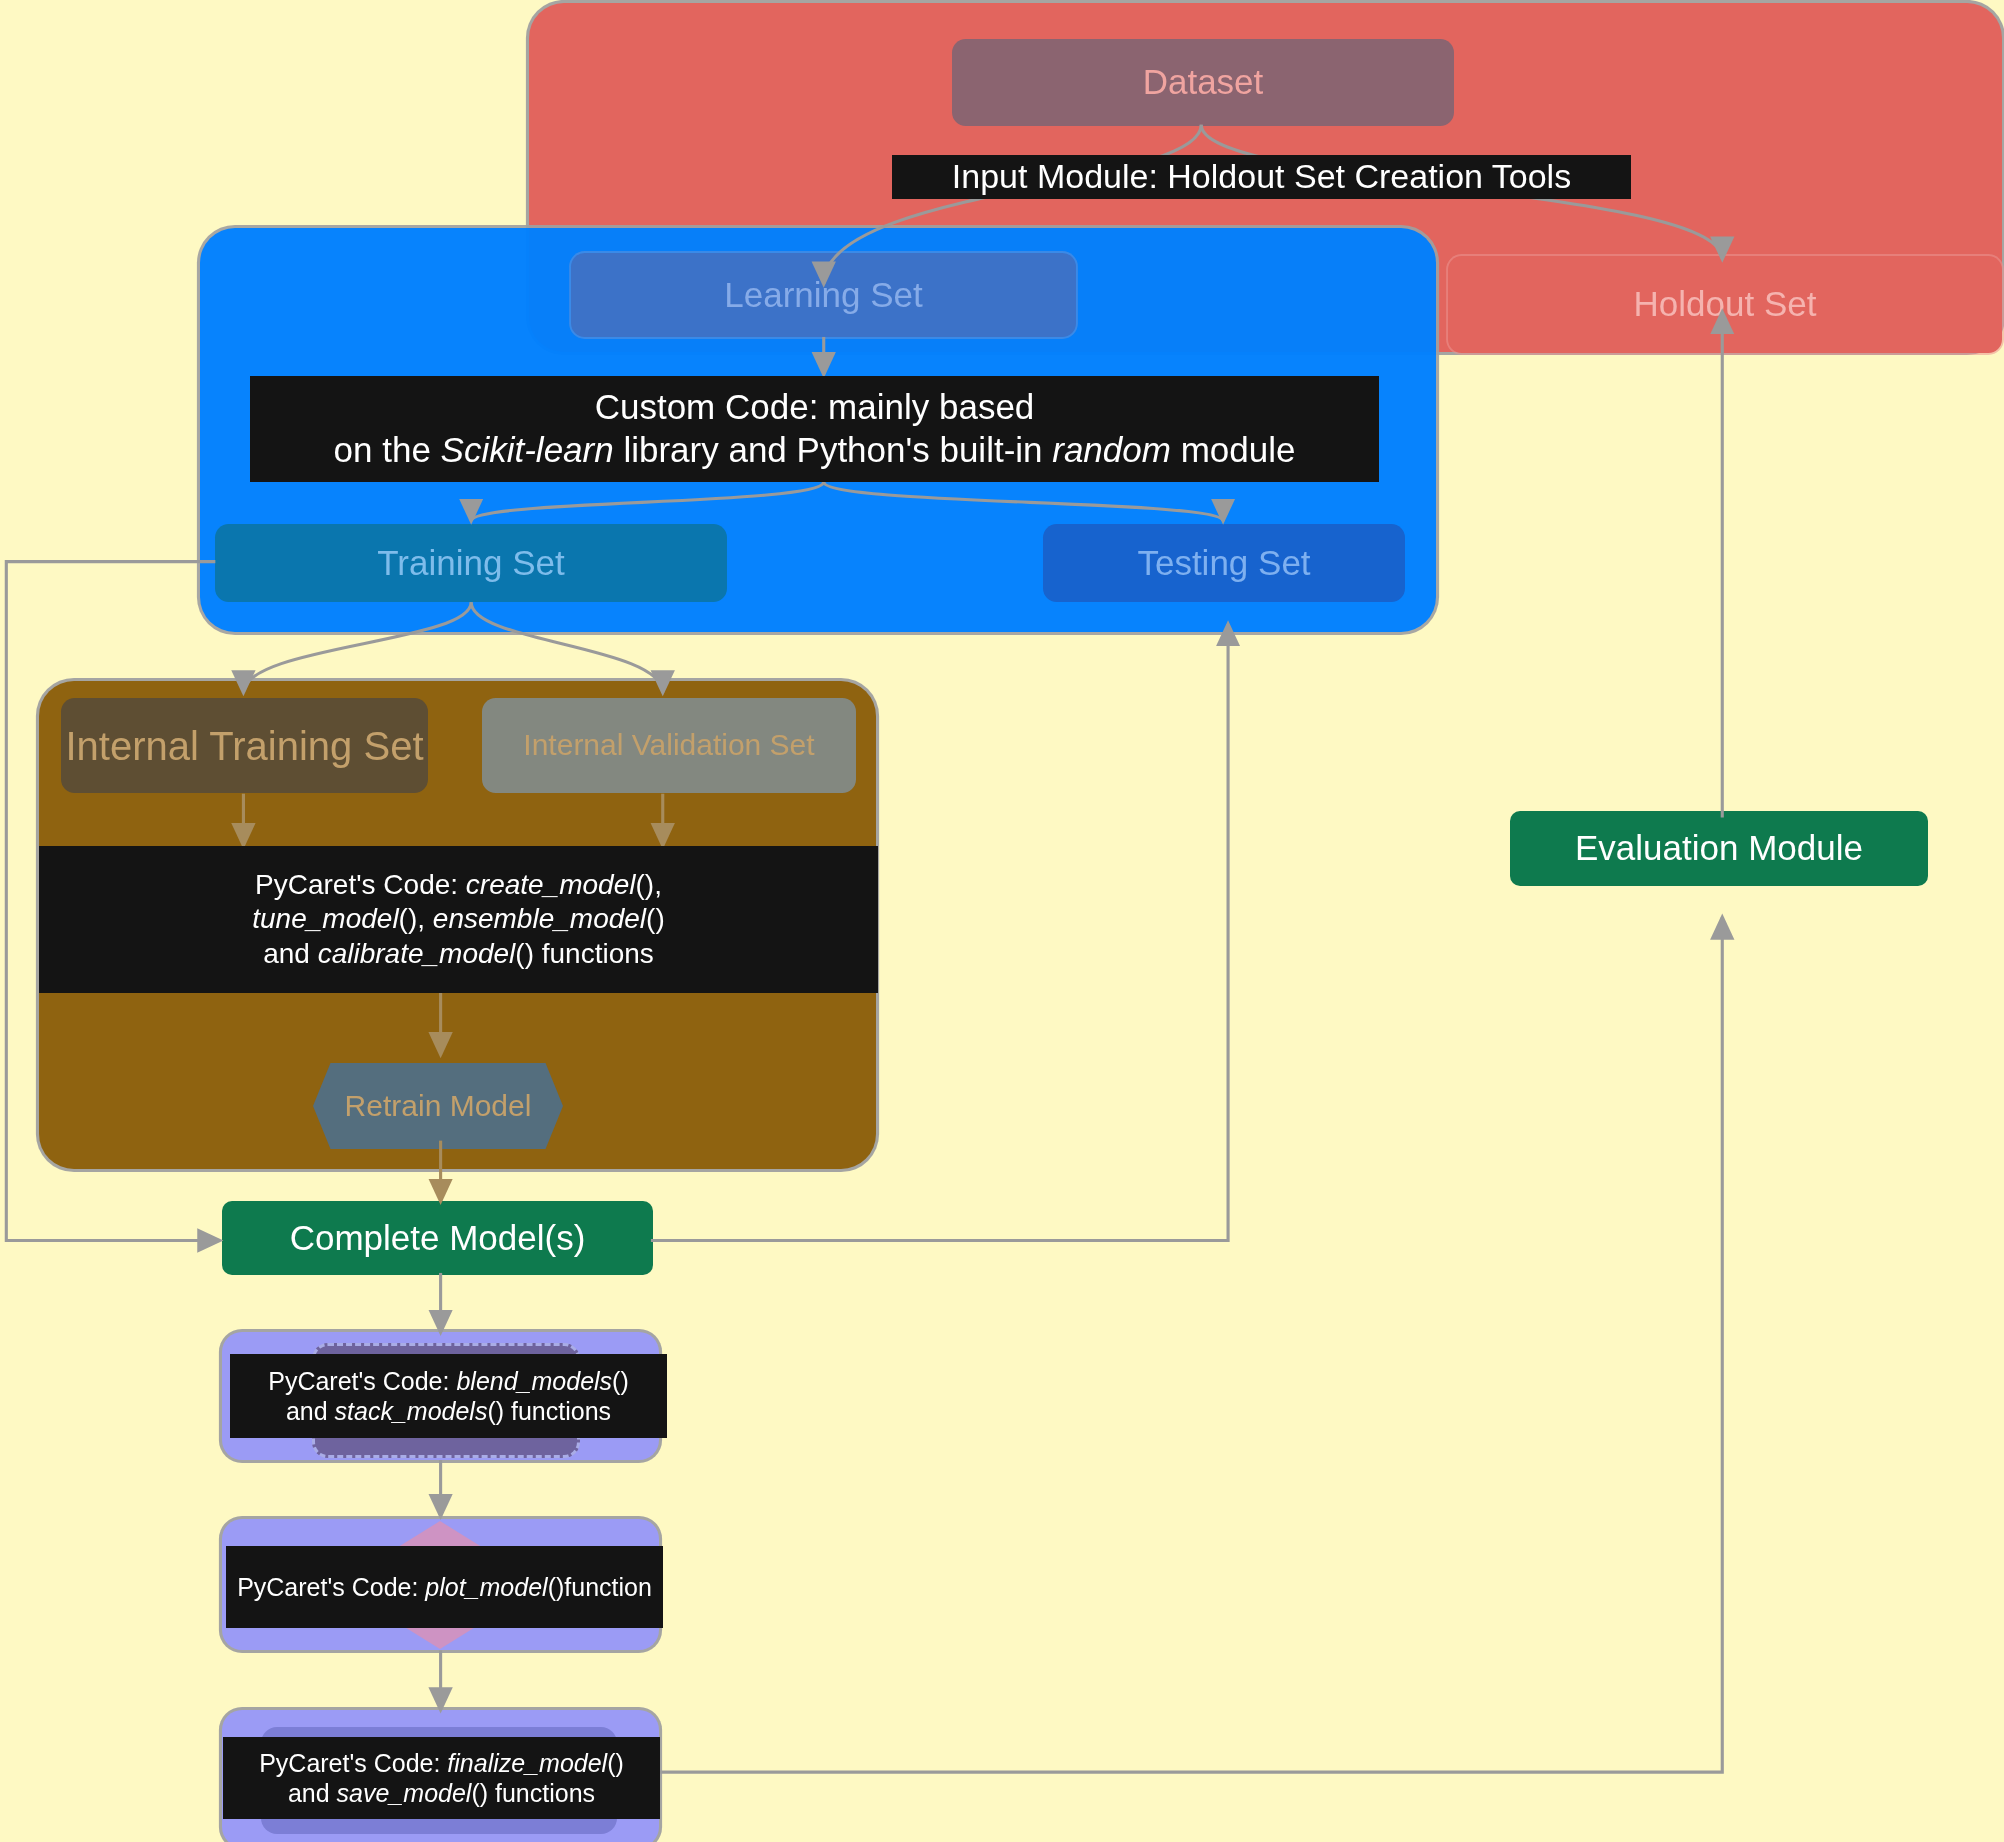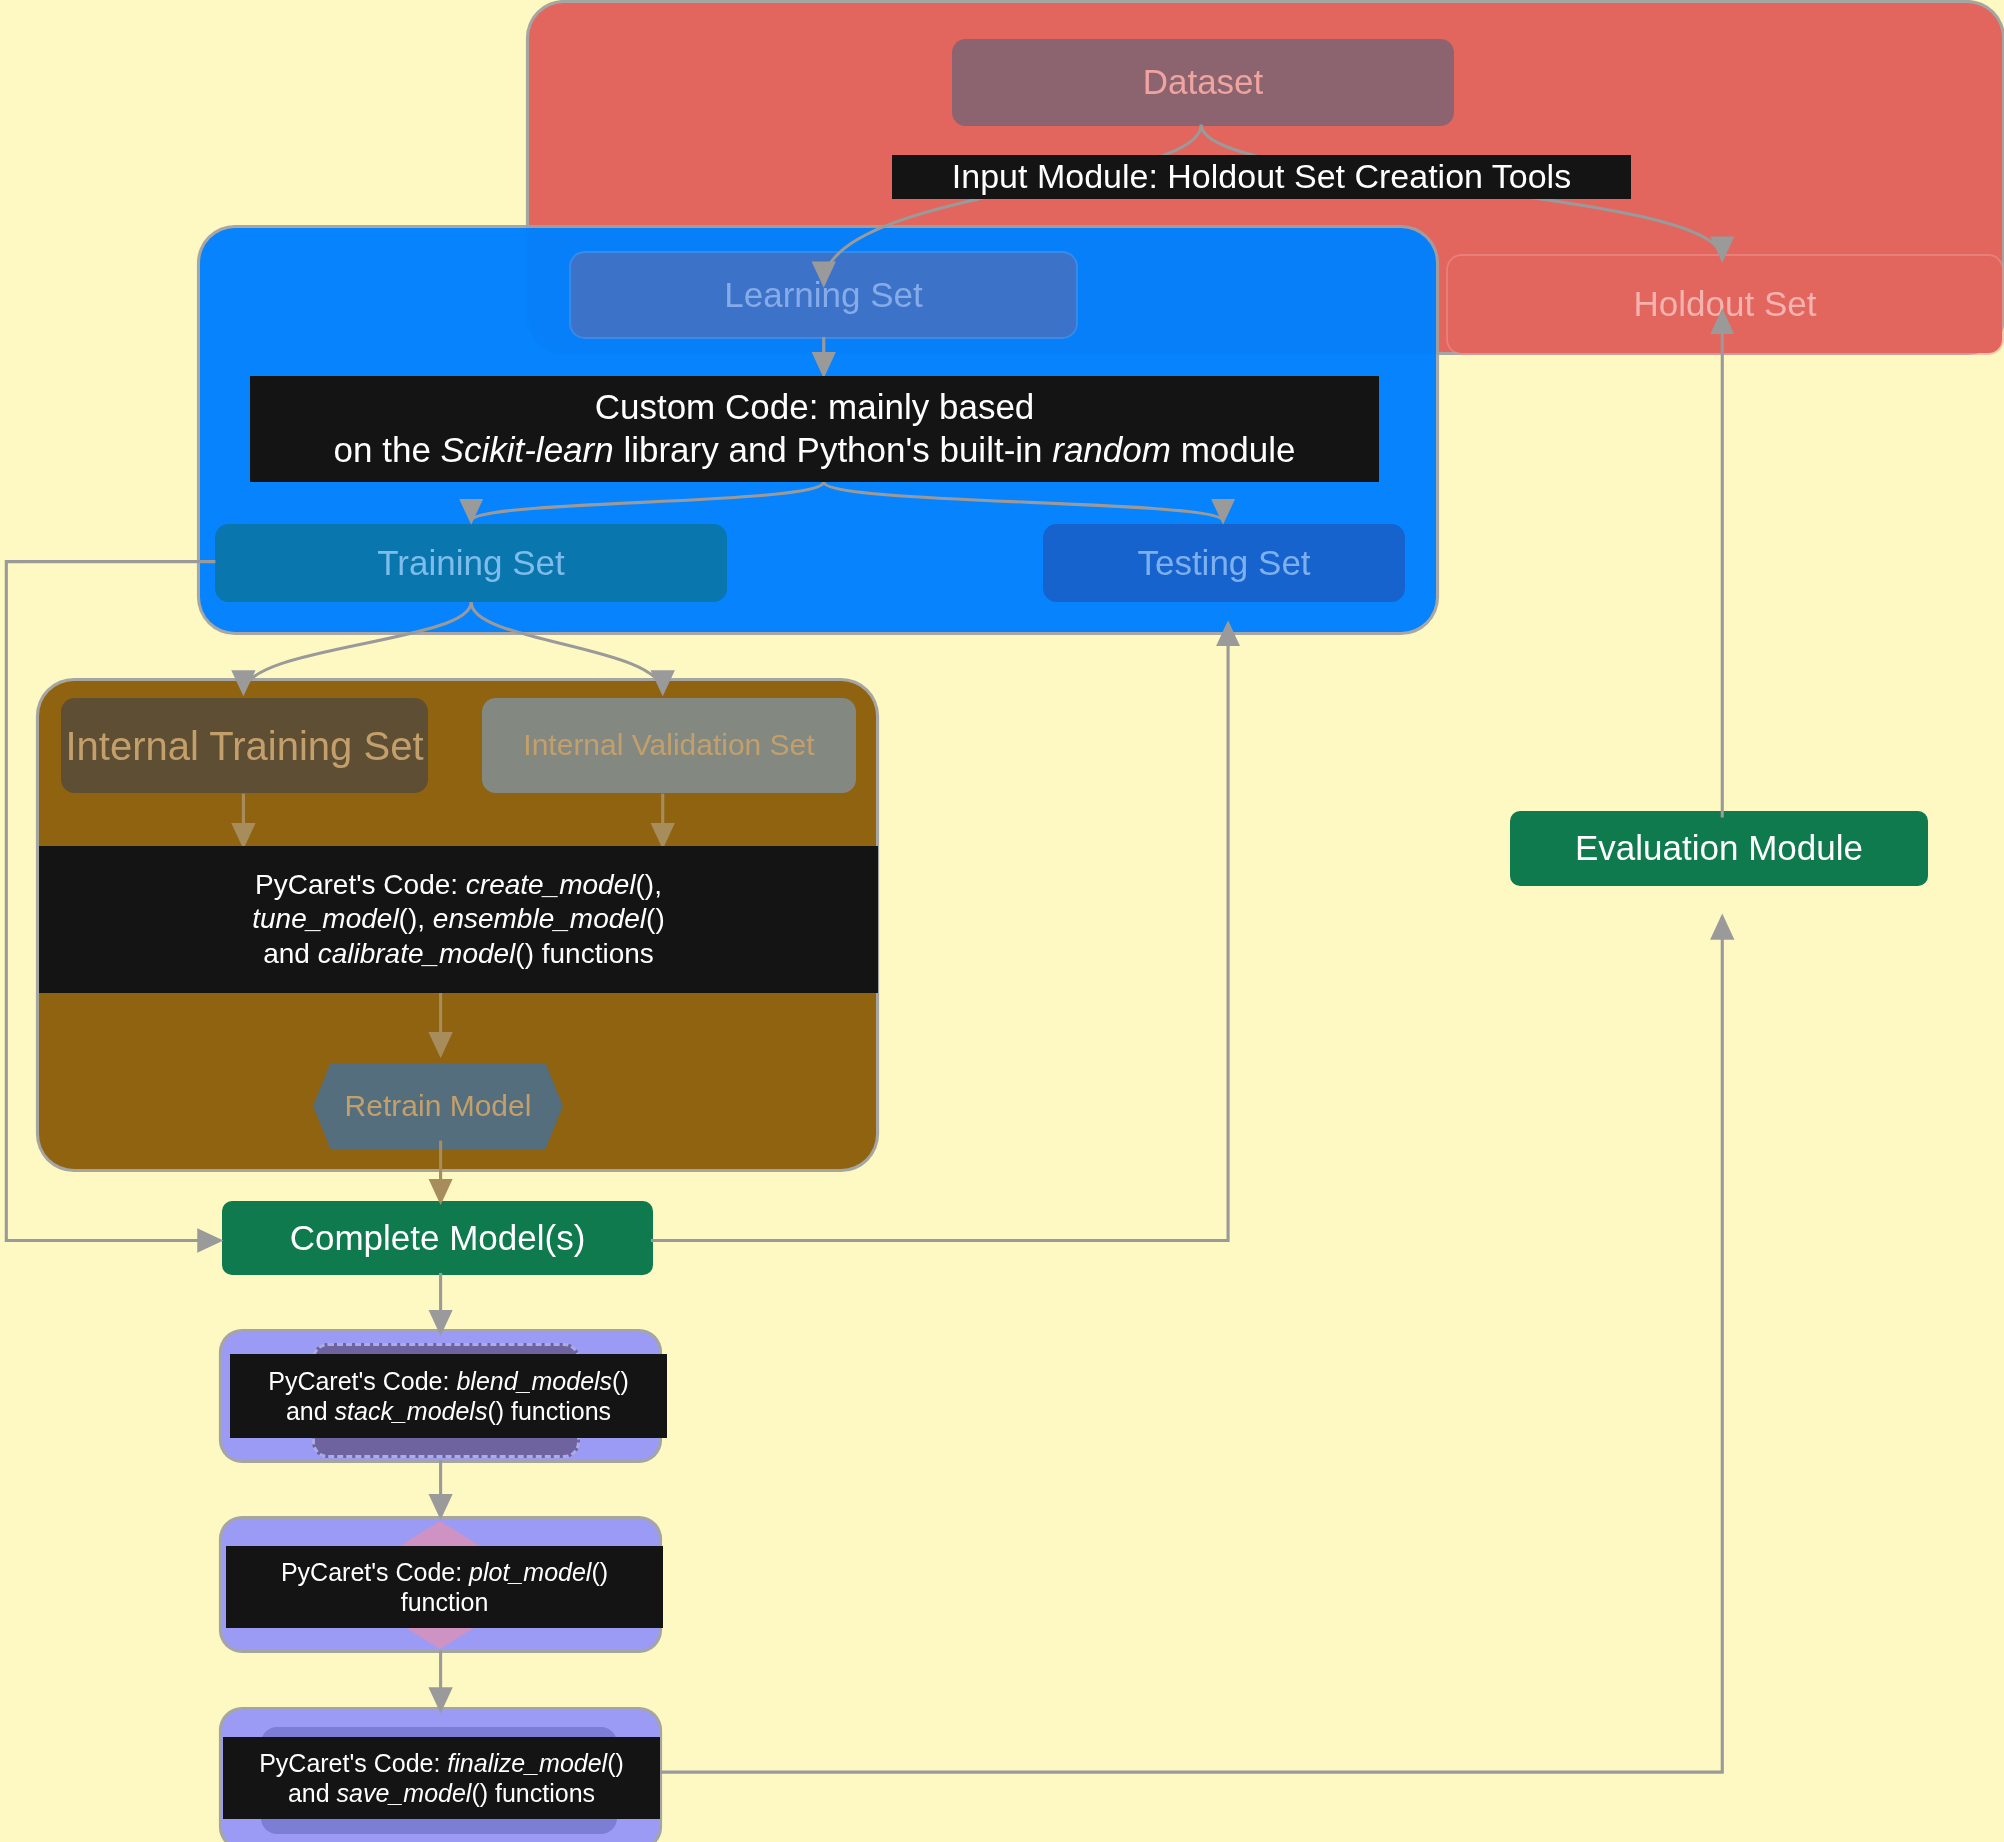--- a/index.html
+++ b/index.html
@@ -161,21 +161,21 @@
 
   <div class="codelabel" style="left:230px;top:1354px;width:437px;height:84px;font-size:25px;flex-direction:column;">
     <div>
       <span>PyCaret's Code: </span><i>blend_models</i><span>()</span>
     </div>
     <div>
       <span>and </span><i>stack_models</i><span>() functions</span>
     </div>
   </div>
 
-  <div class="codelabel" style="left:226px;top:1546px;width:437px;height:82px;font-size:25px;flex-direction:column;">
+  <div class="codelabel" style="left:226px;top:1546px;width:437px;height:82px;font-size:25px;flex-direction:row;">
     <div>
       <span>PyCaret's Code: </span><i>plot_model</i><span>()</span>
     </div>
     <div>function</div>
   </div>
 
   <div class="codelabel" style="left:223px;top:1737px;width:437px;height:82px;font-size:25px;flex-direction:column;">
     <div>
       <span>PyCaret's Code: </span><i>finalize_model</i><span>()</span>
     </div>

